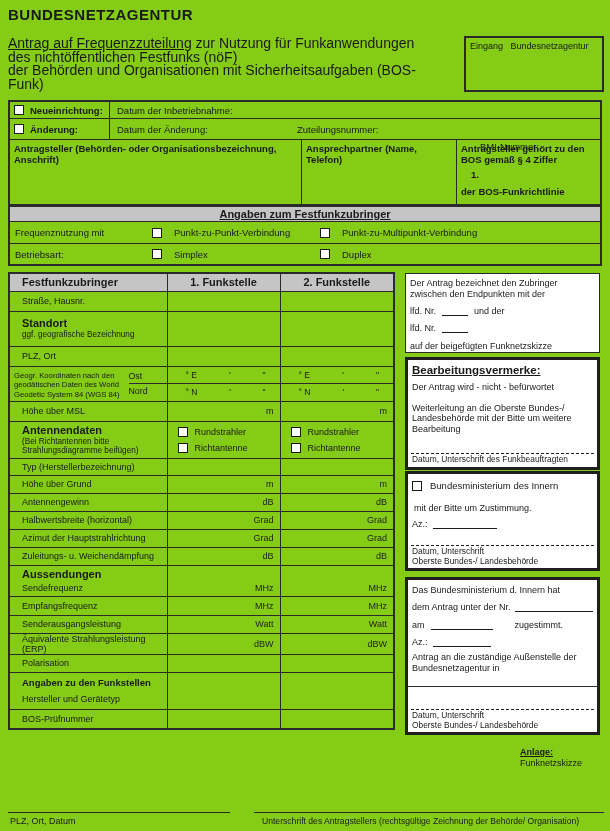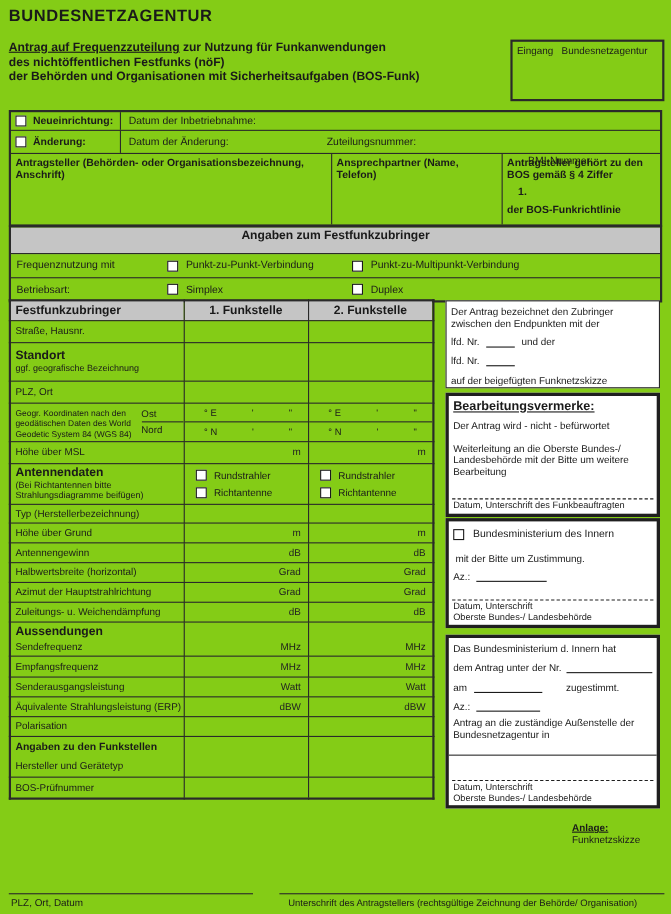--- a/index.html
+++ b/index.html
@@ -2,21 +2,21 @@
 <html><head>
 <meta charset="utf-8">
 <style>
   * { margin:0; padding:0; box-sizing:border-box; }
   html,body { background:#fff; }
   body { font-family:"Liberation Sans","DejaVu Sans",sans-serif; color:#1a1a1a; }
   #page { position:relative; width:610px; height:831px; background:#84cc16; overflow:hidden; }
 
   
   .title { position:absolute; left:8px; top:6px; font-size:15px; font-weight:bold; letter-spacing:.5px; }
-  .subtitle { position:absolute; left:8px; top:37px; font-size:11px; font-weight:bold; line-height:13.5px; width:440px; }
+  .subtitle { position:absolute; left:8px; top:37px; font-size:14px; font-weight:normal; line-height:13.5px; width:440px; }
   .subtitle .ul { text-decoration:underline; }
   .stamp { position:absolute; left:464px; top:36px; width:140px; height:56px; border:2px solid #2a2a2a; font-size:9px; padding:3px 4px; word-spacing:5px; }
 
   
   .cb { width:10px; height:10px; border:1.6px solid #1a1a1a; display:inline-block; flex:none; background:#fff; }
   .blank { border-bottom:1.2px solid #1a1a1a; display:inline-block; height:10px; flex:none; }
 
   
   .sec1 { position:absolute; left:8px; top:100px; width:594px; border:2px solid #2a2a2a; }
   .sec1 .r1 { height:17px; display:flex; align-items:center; border-bottom:1px solid #2a2a2a; }
@@ -29,32 +29,32 @@
   .sec1 .r2 .fld3 { position:absolute; left:470px;margin-top:34px; }
   .sec1 .r3 { height:64px; display:flex; font-size:9.5px;font-weight:bold; }
   .sec1 .r3 .c1 { width:292px; padding:3px 4px; border-right:1px solid #2a2a2a; }
   .sec1 .r3 .c2 { width:155px; padding:3px 4px; border-right:1px solid #2a2a2a; }
   .sec1 .r3 .c3 { flex:1; padding:3px 4px; line-height:11px; }
   .sec1 .r3 .c3 .num { display:block; margin:4px 0 0 10px; }
   .sec1 .r3 .c3 .l2 { display:block; margin-top:6px; }
 
   
   .sec2 { position:absolute; left:8px; top:205px; width:594px; border:2px solid #2a2a2a; }
-  .sec2 .bar { height:24px; background:#c5c5c5; border-bottom:1px solid #2a2a2a; text-align:center; font-weight:bold; font-size:11px; line-height:15px; }
+  .sec2 .bar { height:15px; background:#c5c5c5; border-bottom:1px solid #2a2a2a; text-align:center; font-weight:bold; font-size:11px; line-height:15px;text-decoration:underline; }
   .sec2 .row { height:21px; display:flex; align-items:center; font-size:9.5px; }
   .sec2 .row + .row { border-top:1px solid #2a2a2a; }
   .sec2 .lab { width:142px; padding-left:5px; }
-  .sec2 .opt { display:flex; align-items:center; gap:7px; }
+  .sec2 .opt { display:flex; align-items:center; gap:12px; }
   .sec2 .o1 { width:168px; }
 
   
   table.main { position:absolute; left:8px; top:272px; width:385px; border-collapse:collapse; table-layout:fixed; }
   table.main { border:2px solid #2a2a2a; }
   table.main td { border:1px solid #2a2a2a; font-size:9px; vertical-align:middle; overflow:hidden; }
-  table.main td.lbl { padding-left:4px;margin-left:40px; }
+  table.main td.lbl { padding-left:12px;margin-left:40px; }
   table.main tr.head td { background:#c5c5c5; font-weight:bold; font-size:11px; text-align:center; height:18px; }
   table.main tr.head td.lbl { text-align:left; }
   table.main td.u { text-align:right; padding-right:6px; color:#222; }
   table.main td.ub { vertical-align:bottom; text-align:right; padding:0 6px 3px 0; }
   .g-title { font-size:11px; font-weight:bold; line-height:13px; }
   .g-sub { font-size:8.2px; line-height:9.5px; }
   td.coordlbl { padding:0 !important; }
   .coordwrap { display:flex; height:100%; align-items:stretch; }
   .coordwrap .ctext { flex:1; font-size:7.7px; line-height:9.3px; padding:3px 0 0 4px; }
   .coordwrap .subcol { width:38px; display:flex; flex-direction:column; }

